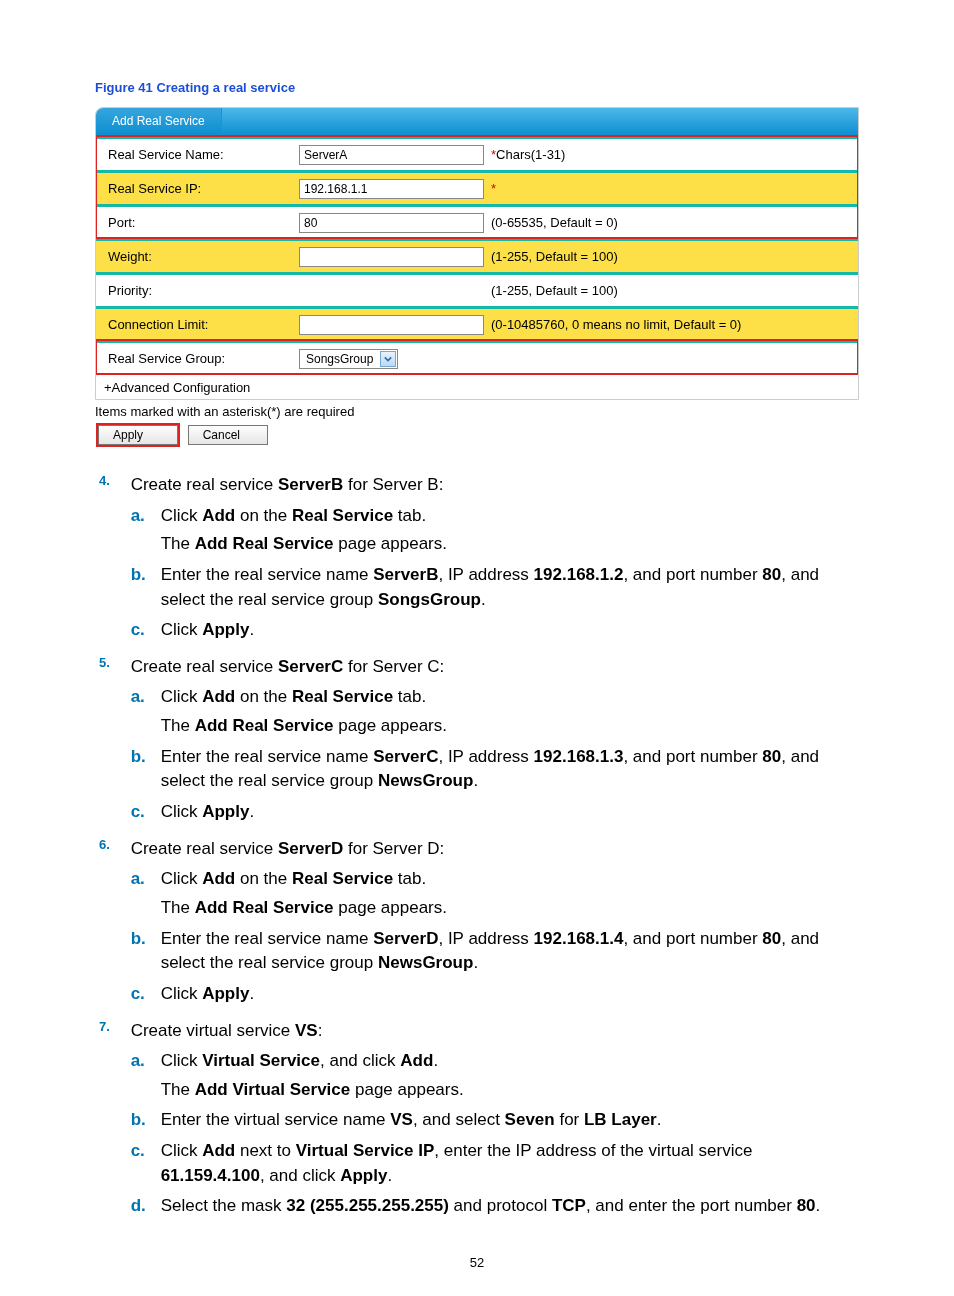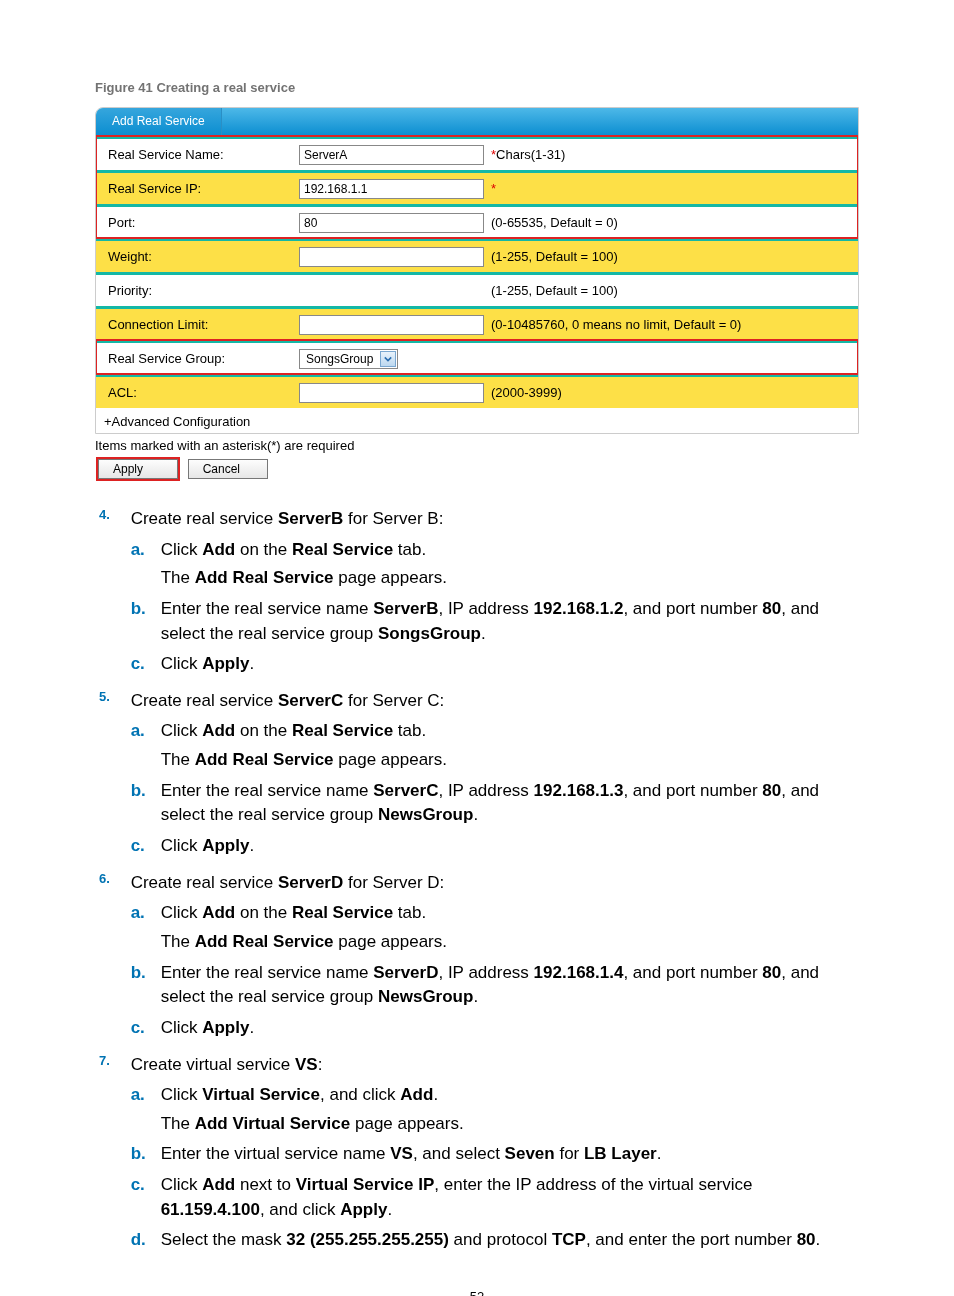--- a/index.html
+++ b/index.html
@@ -1,17 +1,17 @@
 <!DOCTYPE html>
 <html><head>
 <meta charset="utf-8">
 <style>
   * { box-sizing: border-box; margin: 0; padding: 0; }
   body { font-family: Arial, sans-serif; font-size: 13px; color: #000; background: #fff; width: 954px; margin: 0 auto; padding: 80px 95px 40px 95px; }
-  .figure-title { color: #737373; font-weight: bold; font-size: 13px; margin-bottom: 12px; }
+  .figure-title { color: #1d4ed8; font-weight: bold; font-size: 13px; margin-bottom: 12px; }
   .dialog { border: 1px solid #ccc; border-radius: 8px 0 0 0; overflow: hidden; margin-bottom: 4px; }
   .tab-bar { background: linear-gradient(#4db8e8, #0a8dd0); height: 28px; display: flex; align-items: stretch; }
   .tab { background: linear-gradient(#36a6dd, #0a8dd0); color: #fff; padding: 6px 16px; font-size: 12px; border-right: 1px solid #2a8fc5; border-top-left-radius: 8px; }
   .tab-rest { flex: 1; background: linear-gradient(#4db8e8, #0a8dd0); }
   .form-row { display: flex; align-items: center; height: 34px; padding: 0 8px; border-top: 3px solid #14b8a6; }
   .form-row.shaded { background: #fde047; }
   .form-label { width: 195px; padding-left: 4px; font-size: 13px; }
   .form-input-cell { width: 190px; }
   .form-hint { flex: 1; font-size: 13px; padding-left: 2px; }
   .req { color: #d00; }
@@ -93,25 +93,20 @@
               <svg viewBox="0 0 10 10">
                 <path d="M1 3 L5 7 L9 3" fill="none" stroke="#2a6db0" stroke-width="2"></path>
               </svg>
             </div>
         </div>
       </div>
       <div class="form-hint"></div>
     </div>
   </div>
 
-  <div class="form-row shaded">
-    <div class="form-label">ACL:</div>
-    <div class="form-input-cell"><input class="txt" value="" style=""></div>
-    <div class="form-hint">(2000-3999)</div>
-  </div>
   <div class="adv-row">+Advanced Configuration</div>
 </div>
 
 <div class="footnote">Items marked with an asterisk(*) are required</div>
 
 <div class="btn-row">
   <span class="btn apply">Apply</span>
   <span class="btn">Cancel</span>
 </div>
 

